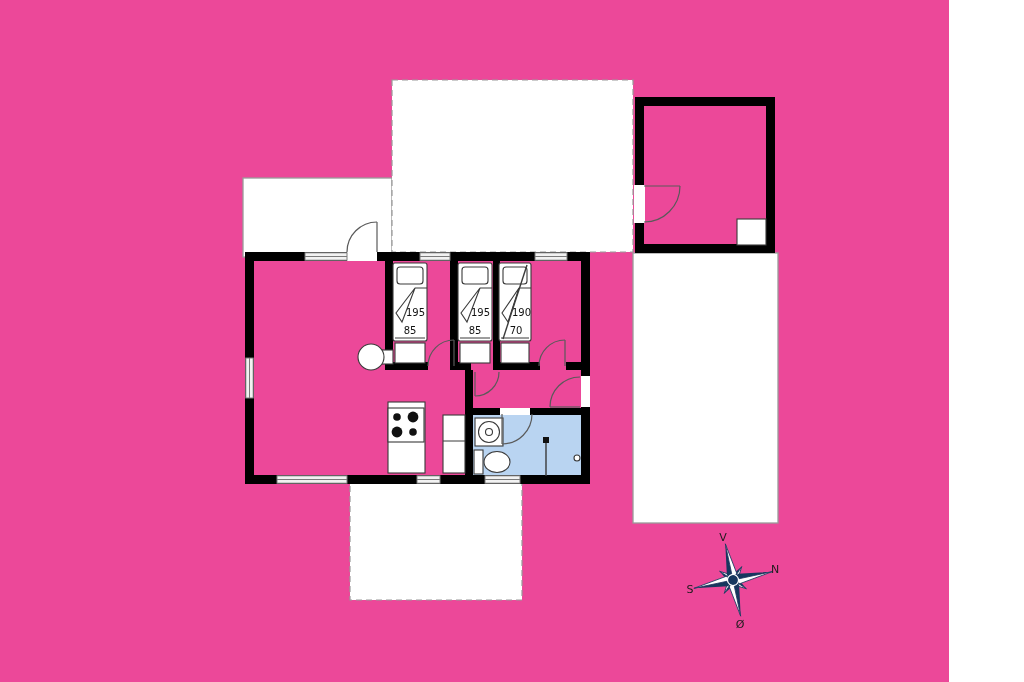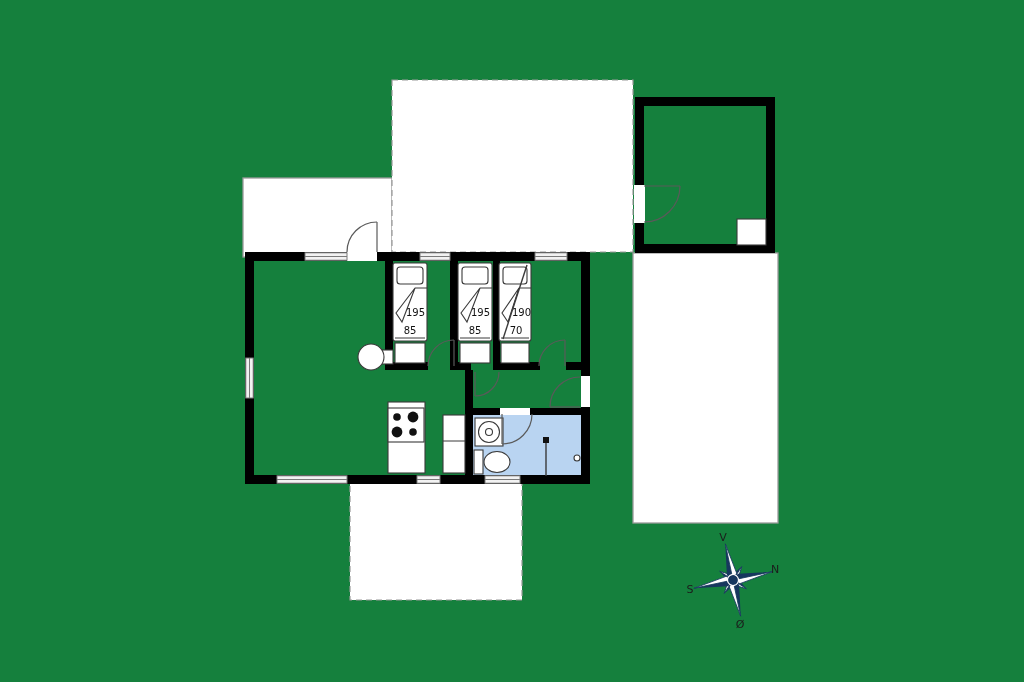--- a/index.html
+++ b/index.html
@@ -1,16 +1,16 @@
 <!DOCTYPE html>
 <html><head>
 <meta charset="utf-8">
 <style>
   html,body{margin:0;padding:0;background:#fff;}
-  .stage{position:relative;width:1024px;height:682px;background:#15803d;overflow:hidden;
+  .stage{position:relative;width:949px;height:682px;background:#ec4899;overflow:hidden;
          font-family:"DejaVu Sans","Liberation Sans",sans-serif;}
   svg{position:absolute;left:0;top:0;}
   svg text{font-family:"DejaVu Sans","Liberation Sans",sans-serif;fill:#111;}
   .dim{font-size:10px;}
   .compass-label{font-size:11px;fill:#1c1c1c;}
   .thin{fill:#ffffff;stroke:#3a3a3a;stroke-width:1.1;}
   .arc{fill:none;stroke:#5a5a5a;stroke-width:1.2;}
   .leaf{stroke:#5a5a5a;stroke-width:1.2;}
   .terr{fill:#ffffff;stroke:#9a9a9a;stroke-width:1.3;}
   .terrd{fill:#ffffff;stroke:#9a9a9a;stroke-width:1.2;stroke-dasharray:6 4;}

